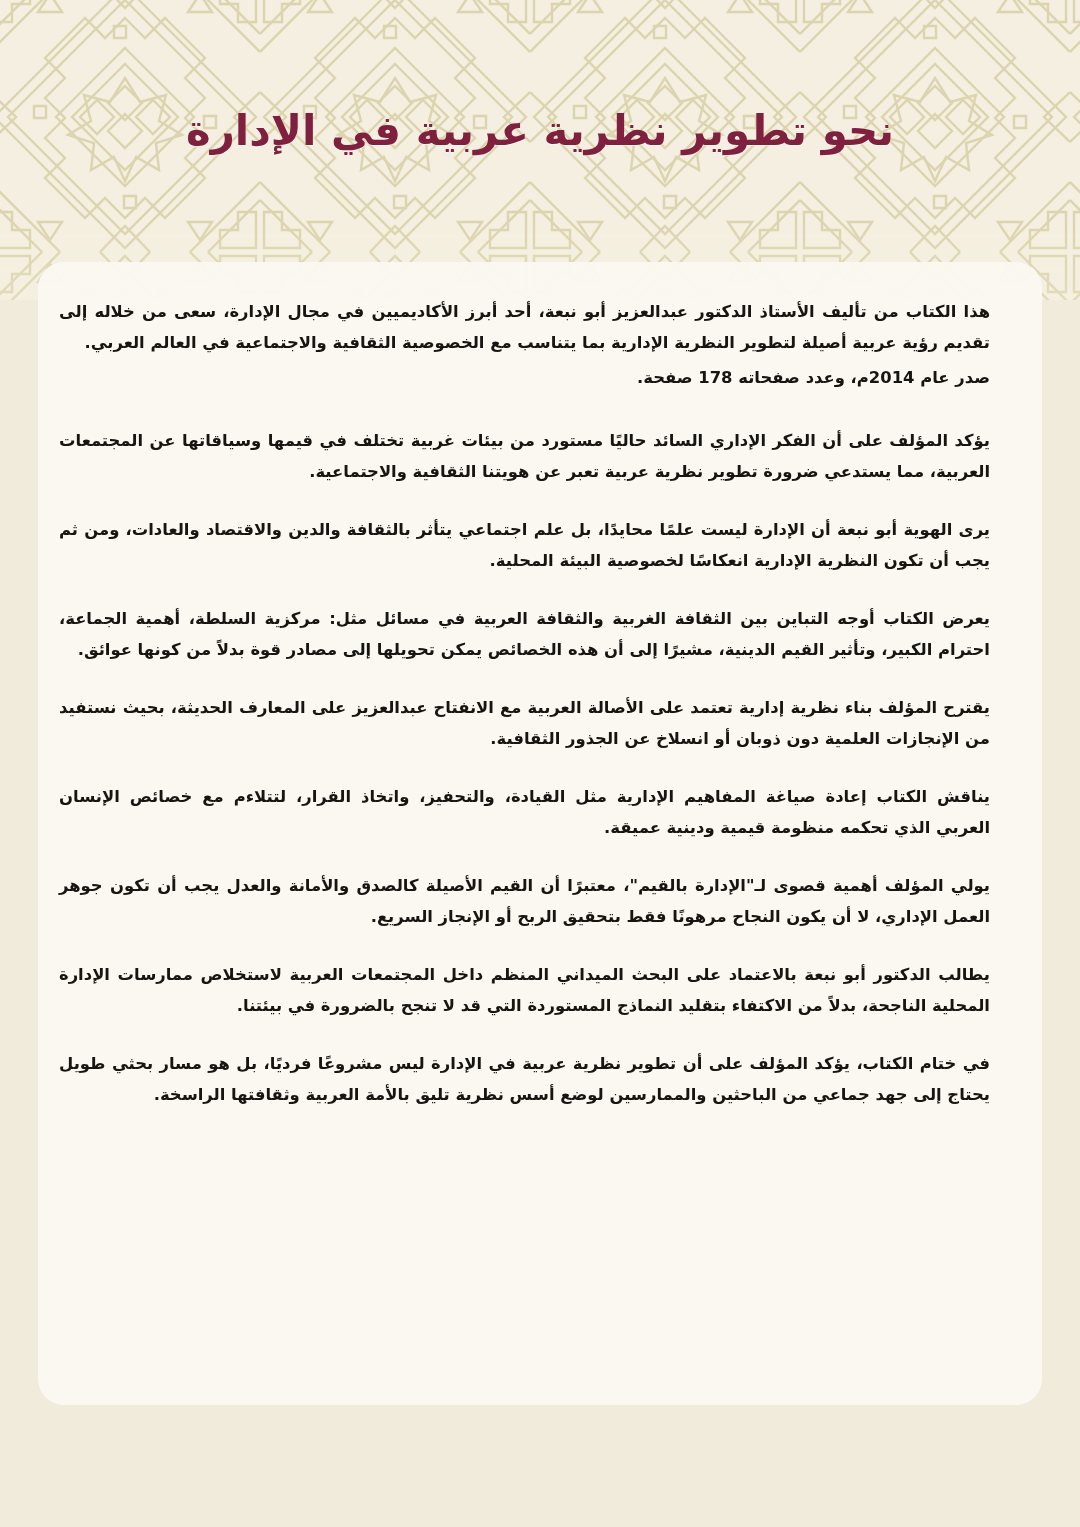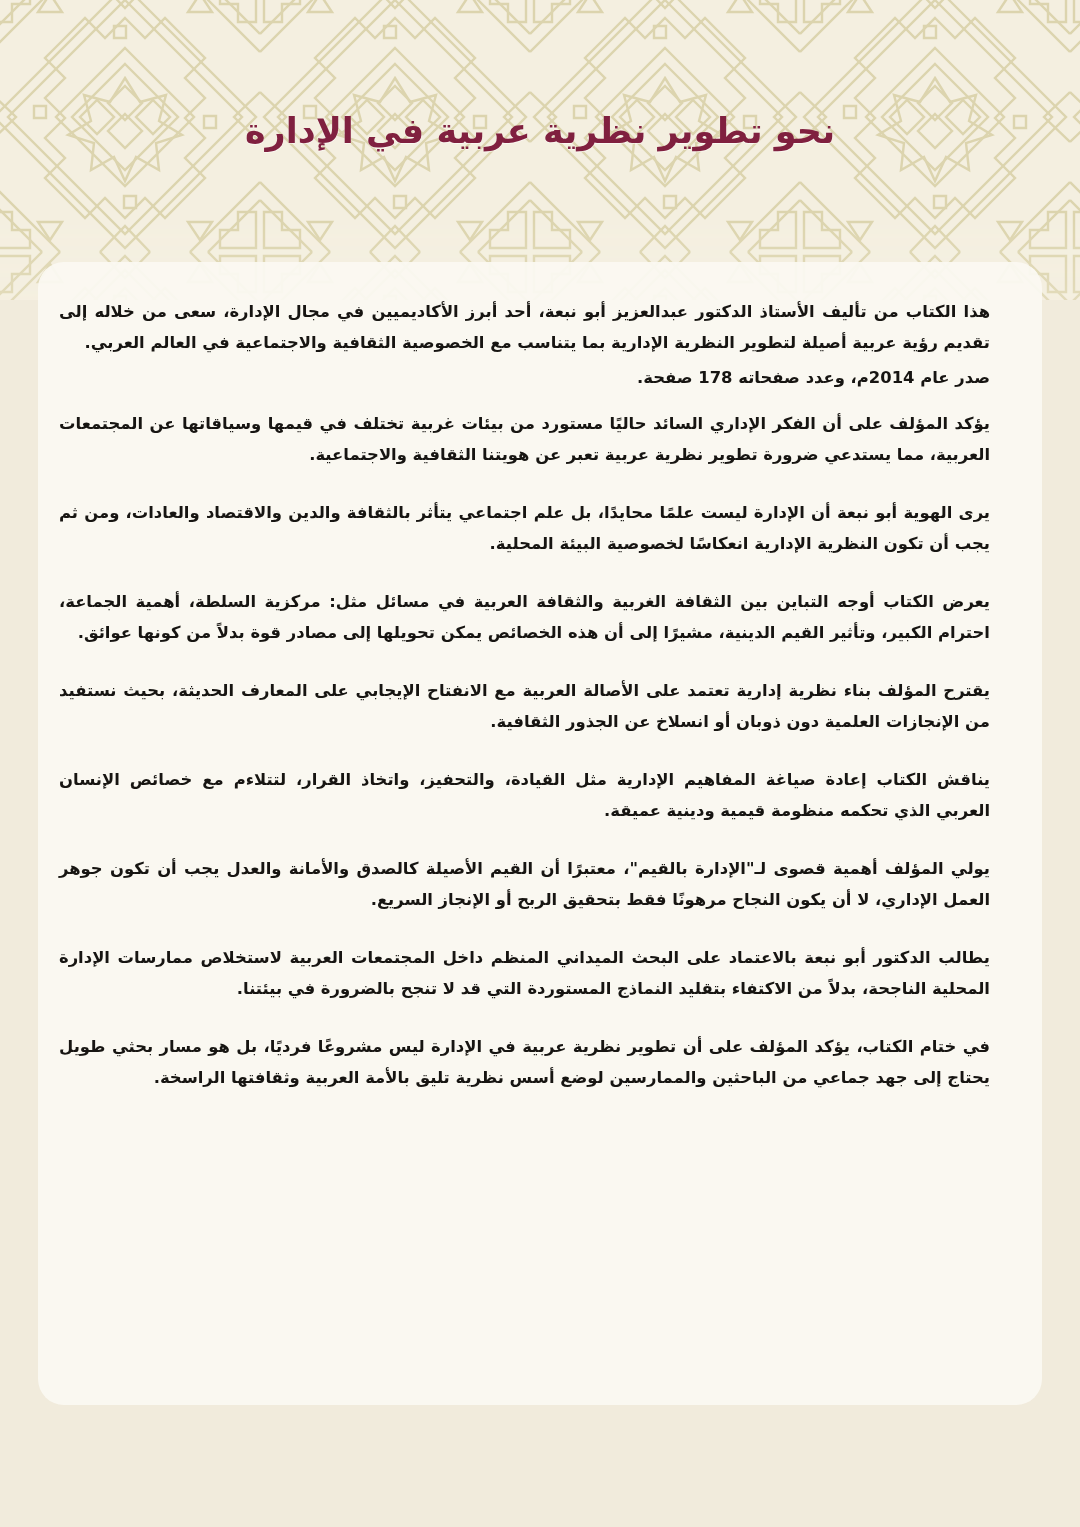--- a/index.html
+++ b/index.html
@@ -50,21 +50,21 @@
     left: 0;
     width: 1080px;
     height: 262px;
     display: flex;
     align-items: center;
     justify-content: center;
     pointer-events: none;
   }
   .doc-title {
     font-family: "DejaVu Sans", "Liberation Sans", sans-serif;
-    font-size: 35px;
+    font-size: 42px;
     font-weight: bold;
     color: #80203F;
     letter-spacing: 0px;
     text-align: center;
     direction: rtl;
     line-height: 1.2;
     margin: 0;
     padding: 0 40px;
     text-shadow: 0 1px 0 rgba(255,255,255,0.55);
   }
@@ -106,21 +106,21 @@
     margin: 0 0 27px 0;
     direction: rtl;
     text-align: justify;
     text-align-last: right;
   }
   .para:last-child { margin-bottom: 4px; }
   .para.tight { margin-bottom: 4px; }
   .para.sub {
     text-align: right;
     text-align-last: right;
-    margin-bottom: 15px;
+    margin-bottom: 32px;
   }
 
   
   .bottom-fill {
     position: absolute;
     top: 1405px;
     left: 0;
     width: 1080px;
     height: 122px;
     background: #F1EBDC;
@@ -211,21 +211,21 @@
       <p class="para tight">هذا الكتاب من تأليف الأستاذ الدكتور عبدالعزيز أبو نبعة، أحد أبرز الأكاديميين في مجال الإدارة، سعى من خلاله إلى تقديم رؤية عربية أصيلة لتطوير النظرية الإدارية بما يتناسب مع الخصوصية الثقافية والاجتماعية في العالم العربي.</p>
 
       <p class="para sub">صدر عام 2014م، وعدد صفحاته 178 صفحة.</p>
 
       <p class="para">يؤكد المؤلف على أن الفكر الإداري السائد حاليًا مستورد من بيئات غربية تختلف في قيمها وسياقاتها عن المجتمعات العربية، مما يستدعي ضرورة تطوير نظرية عربية تعبر عن هويتنا الثقافية والاجتماعية.</p>
 
       <p class="para">يرى الهوية أبو نبعة أن الإدارة ليست علمًا محايدًا، بل علم اجتماعي يتأثر بالثقافة والدين والاقتصاد والعادات، ومن ثم يجب أن تكون النظرية الإدارية انعكاسًا لخصوصية البيئة المحلية.</p>
 
       <p class="para">يعرض الكتاب أوجه التباين بين الثقافة الغربية والثقافة العربية في مسائل مثل: مركزية السلطة، أهمية الجماعة، احترام الكبير، وتأثير القيم الدينية، مشيرًا إلى أن هذه الخصائص يمكن تحويلها إلى مصادر قوة بدلاً من كونها عوائق.</p>
 
-      <p class="para">يقترح المؤلف بناء نظرية إدارية تعتمد على الأصالة العربية مع الانفتاح الإيجابي على المعارف الحديثة، بحيث نستفيد من الإنجازات العلمية دون ذوبان أو انسلاخ عن الجذور الثقافية.</p>
+      <p class="para">يقترح المؤلف بناء نظرية إدارية تعتمد على الأصالة العربية مع الانفتاح عبدالعزيز على المعارف الحديثة، بحيث نستفيد من الإنجازات العلمية دون ذوبان أو انسلاخ عن الجذور الثقافية.</p>
 
       <p class="para">يناقش الكتاب إعادة صياغة المفاهيم الإدارية مثل القيادة، والتحفيز، واتخاذ القرار، لتتلاءم مع خصائص الإنسان العربي الذي تحكمه منظومة قيمية ودينية عميقة.</p>
 
       <p class="para">يولي المؤلف أهمية قصوى لـ"الإدارة بالقيم"، معتبرًا أن القيم الأصيلة كالصدق والأمانة والعدل يجب أن تكون جوهر العمل الإداري، لا أن يكون النجاح مرهونًا فقط بتحقيق الربح أو الإنجاز السريع.</p>
 
       <p class="para">يطالب الدكتور أبو نبعة بالاعتماد على البحث الميداني المنظم داخل المجتمعات العربية لاستخلاص ممارسات الإدارة المحلية الناجحة، بدلاً من الاكتفاء بتقليد النماذج المستوردة التي قد لا تنجح بالضرورة في بيئتنا.</p>
 
 
       <p class="para">في ختام الكتاب، يؤكد المؤلف على أن تطوير نظرية عربية في الإدارة ليس مشروعًا فرديًا، بل هو مسار بحثي طويل يحتاج إلى جهد جماعي من الباحثين والممارسين لوضع أسس نظرية تليق بالأمة العربية وثقافتها الراسخة.</p>
 

